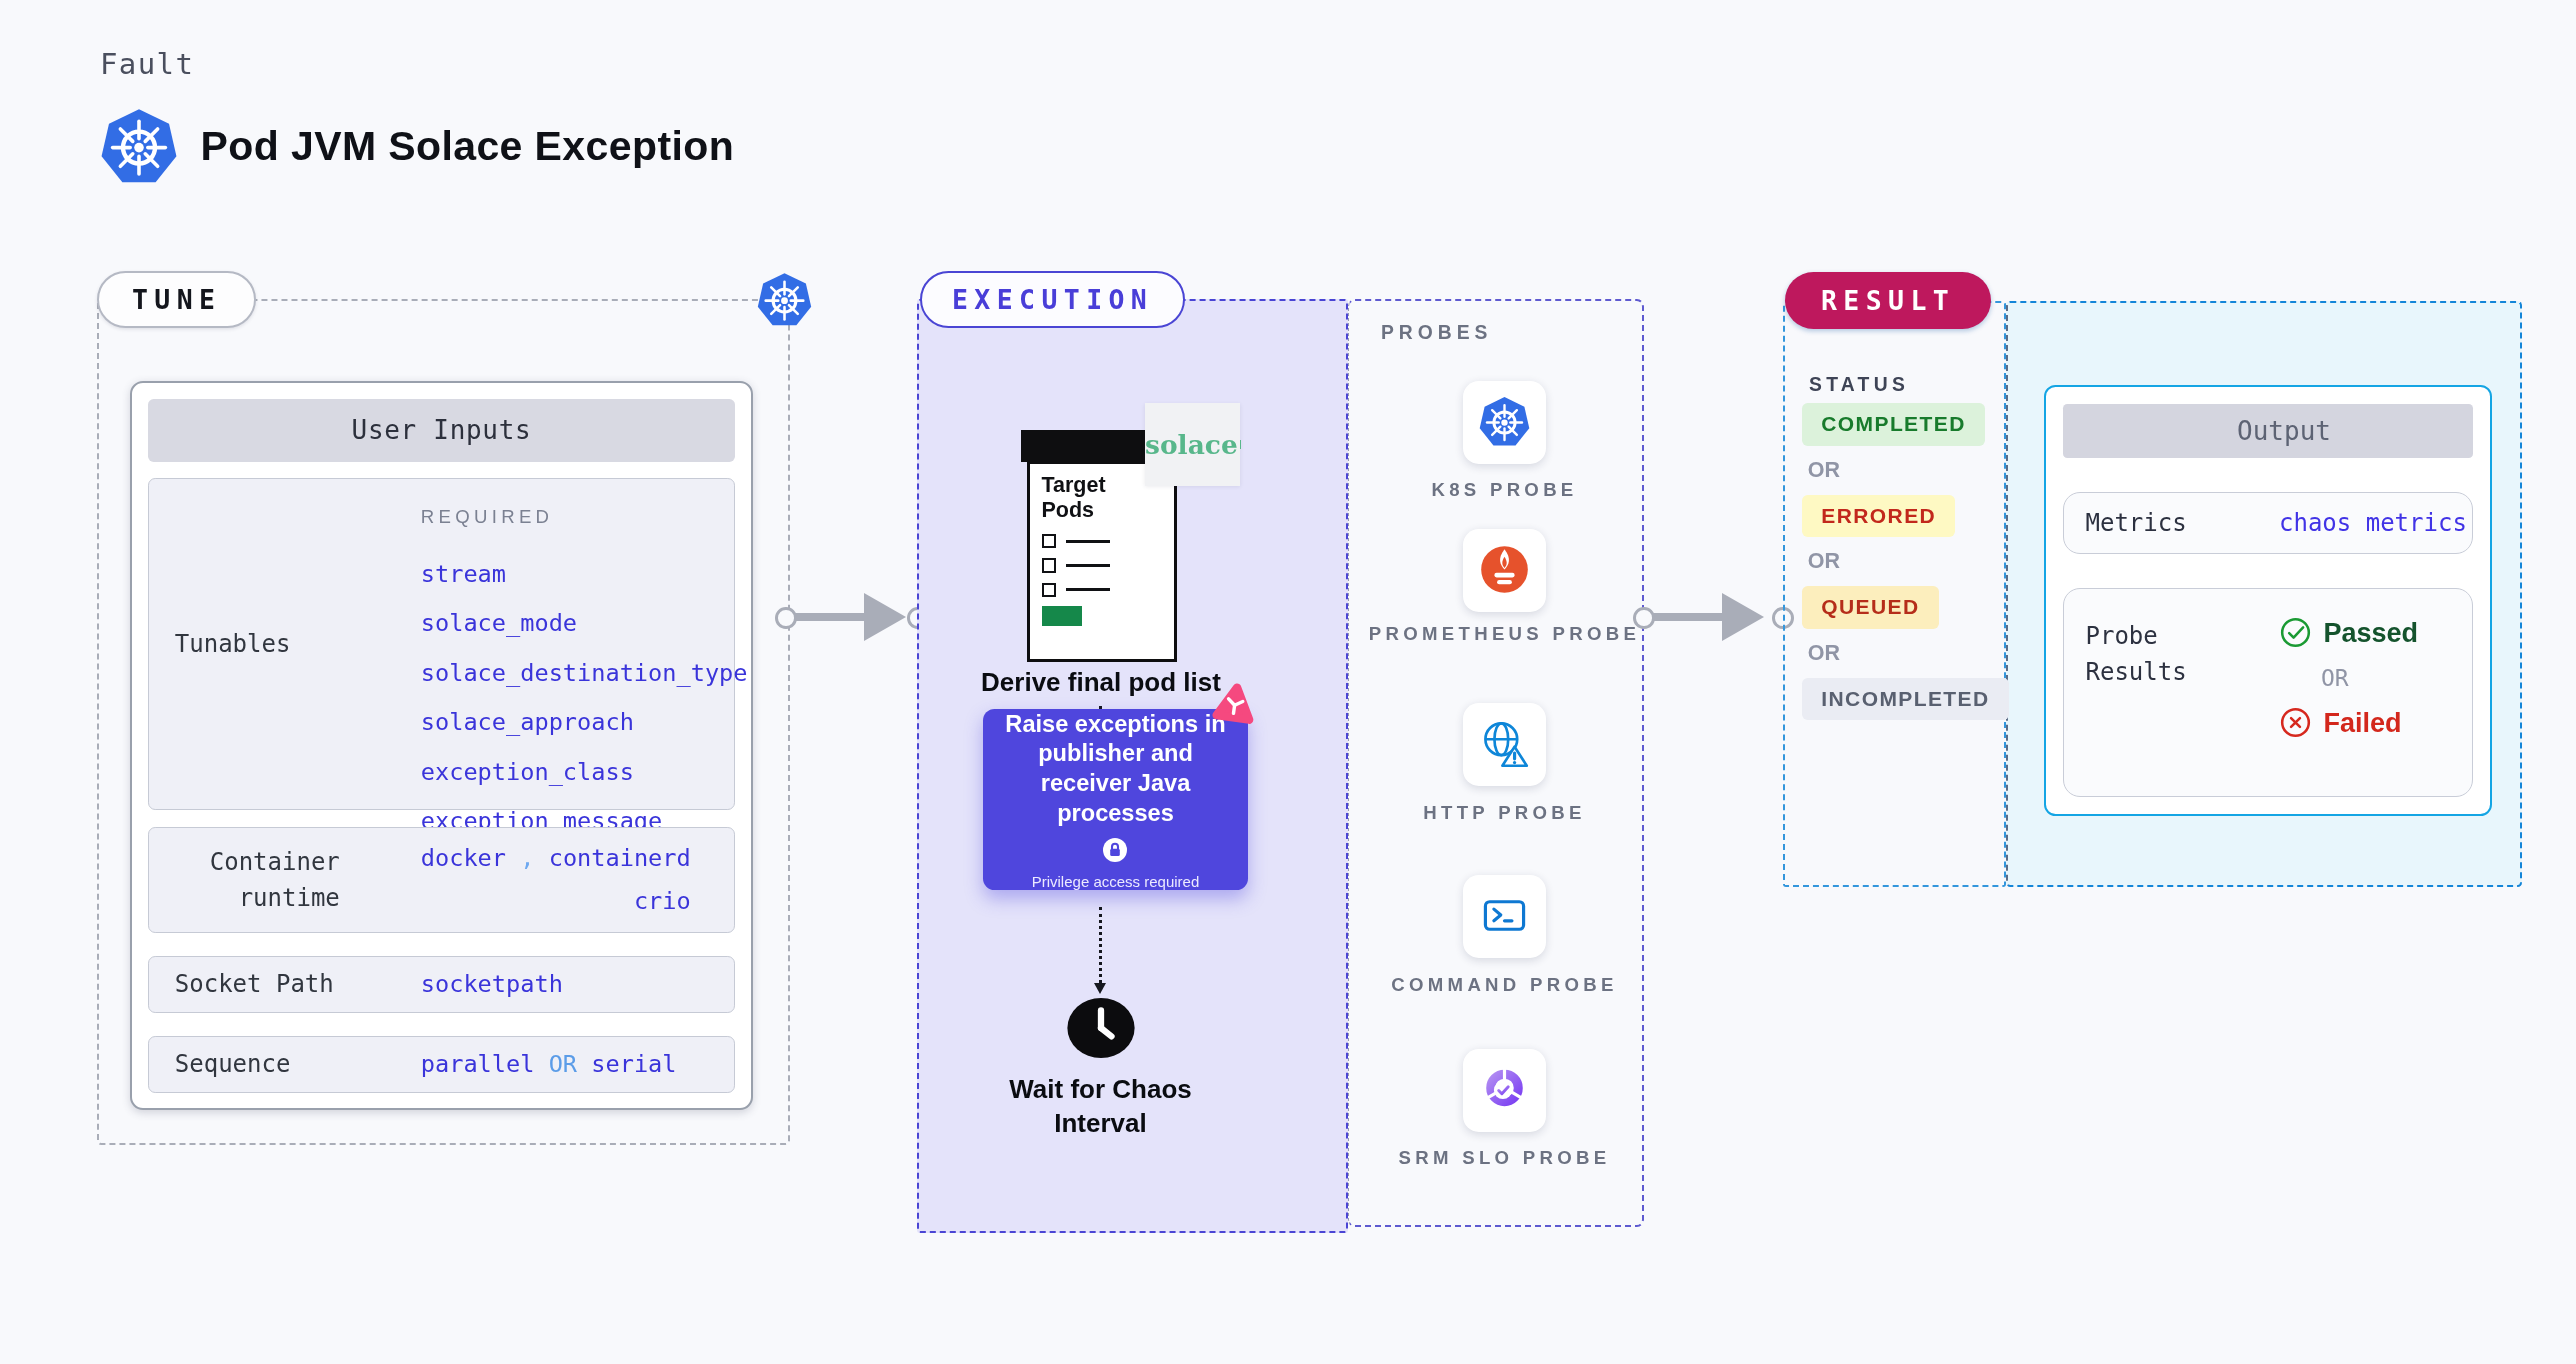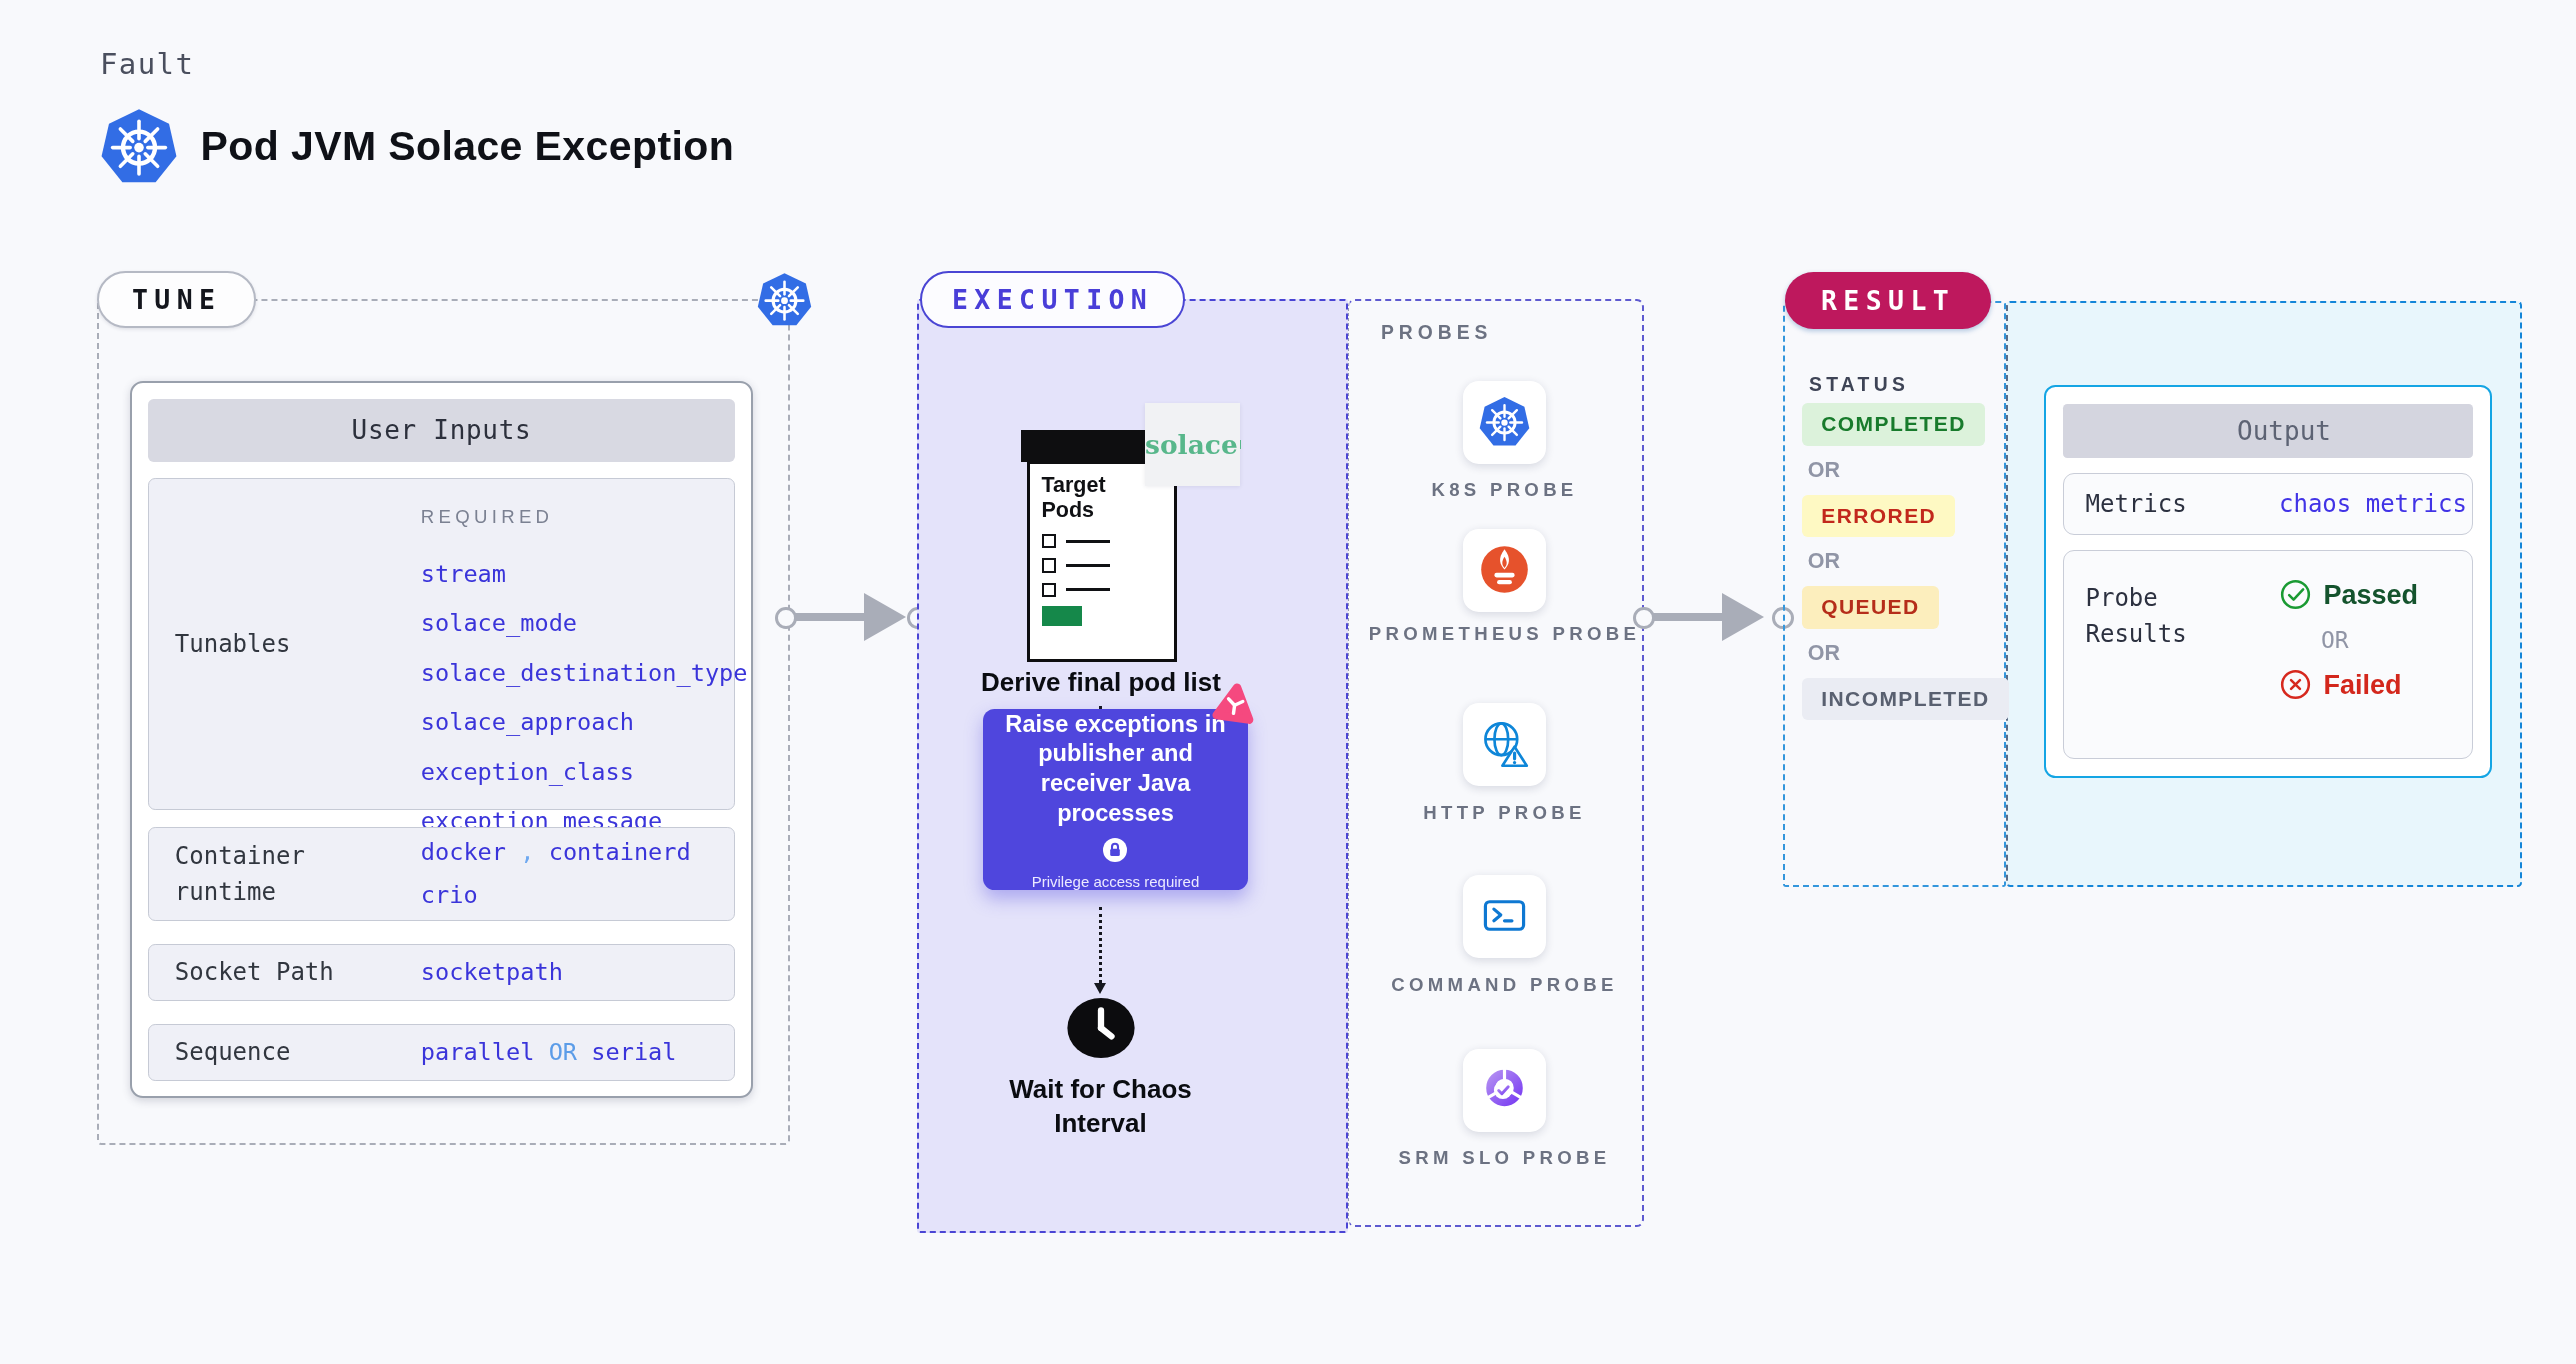--- a/index.html
+++ b/index.html
@@ -22,21 +22,21 @@
 
   .ui-card{left:130px;top:381px;width:623px;background:#ffffff;border:2.1px solid #99a0ac;border-radius:13px;box-shadow:0 2.9px 8.6px rgba(60,64,90,.20);padding:15.8px;box-sizing:border-box;}
   .ui-header{height:63px;background:#d8d9e2;border-radius:5.7px;display:flex;align-items:center;justify-content:center;font-size:26px;color:#2c303c;letter-spacing:0.7px;}
   .sub-box{border:1.4px solid #c6cad5;background:#eff0f7;border-radius:7.2px;position:relative;box-sizing:border-box;}
   .tun-box{margin-top:15.8px;height:332px;}
   .row-label{position:absolute;left:26px;top:50%;transform:translateY(-50%);font-size:24px;color:#31363f;line-height:1.5;}
   .tun-col{position:absolute;left:272px;top:27px;}
   .required{font-size:18.6px;letter-spacing:4.3px;color:#7b8192;margin-bottom:32px;}
   .tun-val{font-size:23.6px;color:#3a34da;margin-bottom:21.5px;}
   .tun-val:last-child{margin-bottom:0;}
-  .rt-box{margin-top:17px;height:94px;}
+  .rt-box{margin-top:17px;height:106px;text-align:right;}
   .rt-vals{position:absolute;left:272px;top:50%;transform:translateY(-50%);font-size:23.6px;color:#3a34da;}
   .rt-line2{margin-top:15.8px;}
   .sep{color:#6ea8f0;}
   .or-blue{color:#5b9ce8;}
   .sp-box{margin-top:23px;height:57px;}
   .val-inline{position:absolute;left:272px;top:50%;transform:translateY(-50%);font-size:23.6px;color:#3a34da;}
   .seq-box{margin-top:23px;height:57px;}
 
   
   .a-line{height:7.9px;background:#a9adb8;}
@@ -84,21 +84,21 @@
   .status-col{left:1802px;top:403px;display:flex;flex-direction:column;align-items:flex-start;}
   .badge{padding:9.3px 19.3px;border-radius:5.7px;font-size:21px;font-weight:bold;letter-spacing:1.4px;}
   .b-completed{background:#dcf2db;color:#187b2c;}
   .b-errored{background:#fef9c3;color:#c2281c;}
   .b-queued{background:#fceebd;color:#b52d1a;}
   .b-incompleted{background:#eaecf3;color:#596070;}
   .or-gray{margin:12px 0 12px 5.7px;font-size:21.5px;font-weight:600;color:#9095a6;}
 
   .out-card{left:2044px;top:385px;width:448px;background:#fff;border:2.9px solid #14a5e4;border-radius:11.5px;padding:17px;box-sizing:border-box;}
   .out-header{height:54px;background:#d4d5df;border-radius:4.3px;display:flex;align-items:center;justify-content:center;font-size:26px;color:#5d6374;padding-left:32px;}
-  .out-row{margin-top:15px;border:1.4px solid #c9cdd8;border-radius:11px;background:#fafbfd;position:relative;box-sizing:border-box;}
+  .out-row{margin-top:34px;border:1.4px solid #c9cdd8;border-radius:17px;background:#fafbfd;position:relative;box-sizing:border-box;}
   .m-row{height:62px;}
   .p-row{height:209px;}
   .out-label{position:absolute;left:21.5px;font-size:24px;color:#2c3140;line-height:1.5;}
   .m-label{top:50%;transform:translateY(-50%);}
   .p-label{top:29px;}
   .m-value{position:absolute;left:215px;top:50%;transform:translateY(-50%);font-size:24px;color:#4133e6;}
   .p-col{position:absolute;left:215px;top:27px;}
   .res-row{display:flex;align-items:center;gap:11.5px;}
   .passed-text{font-size:27px;font-weight:bold;color:#14532d;}
   .failed-text{font-size:27px;font-weight:bold;color:#d3271c;}

